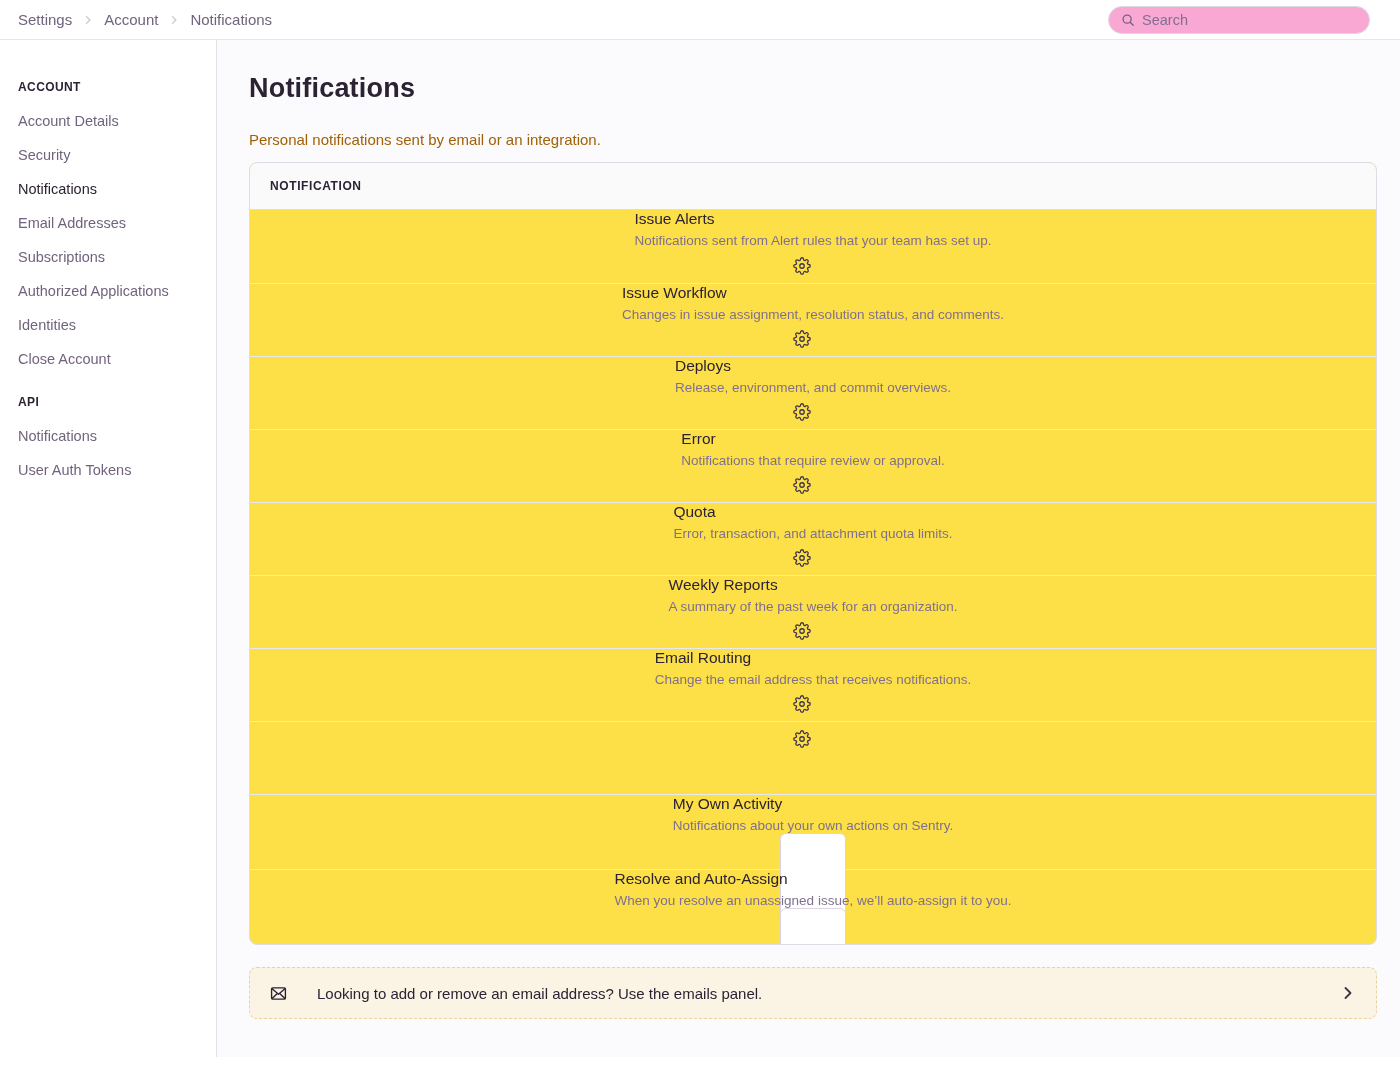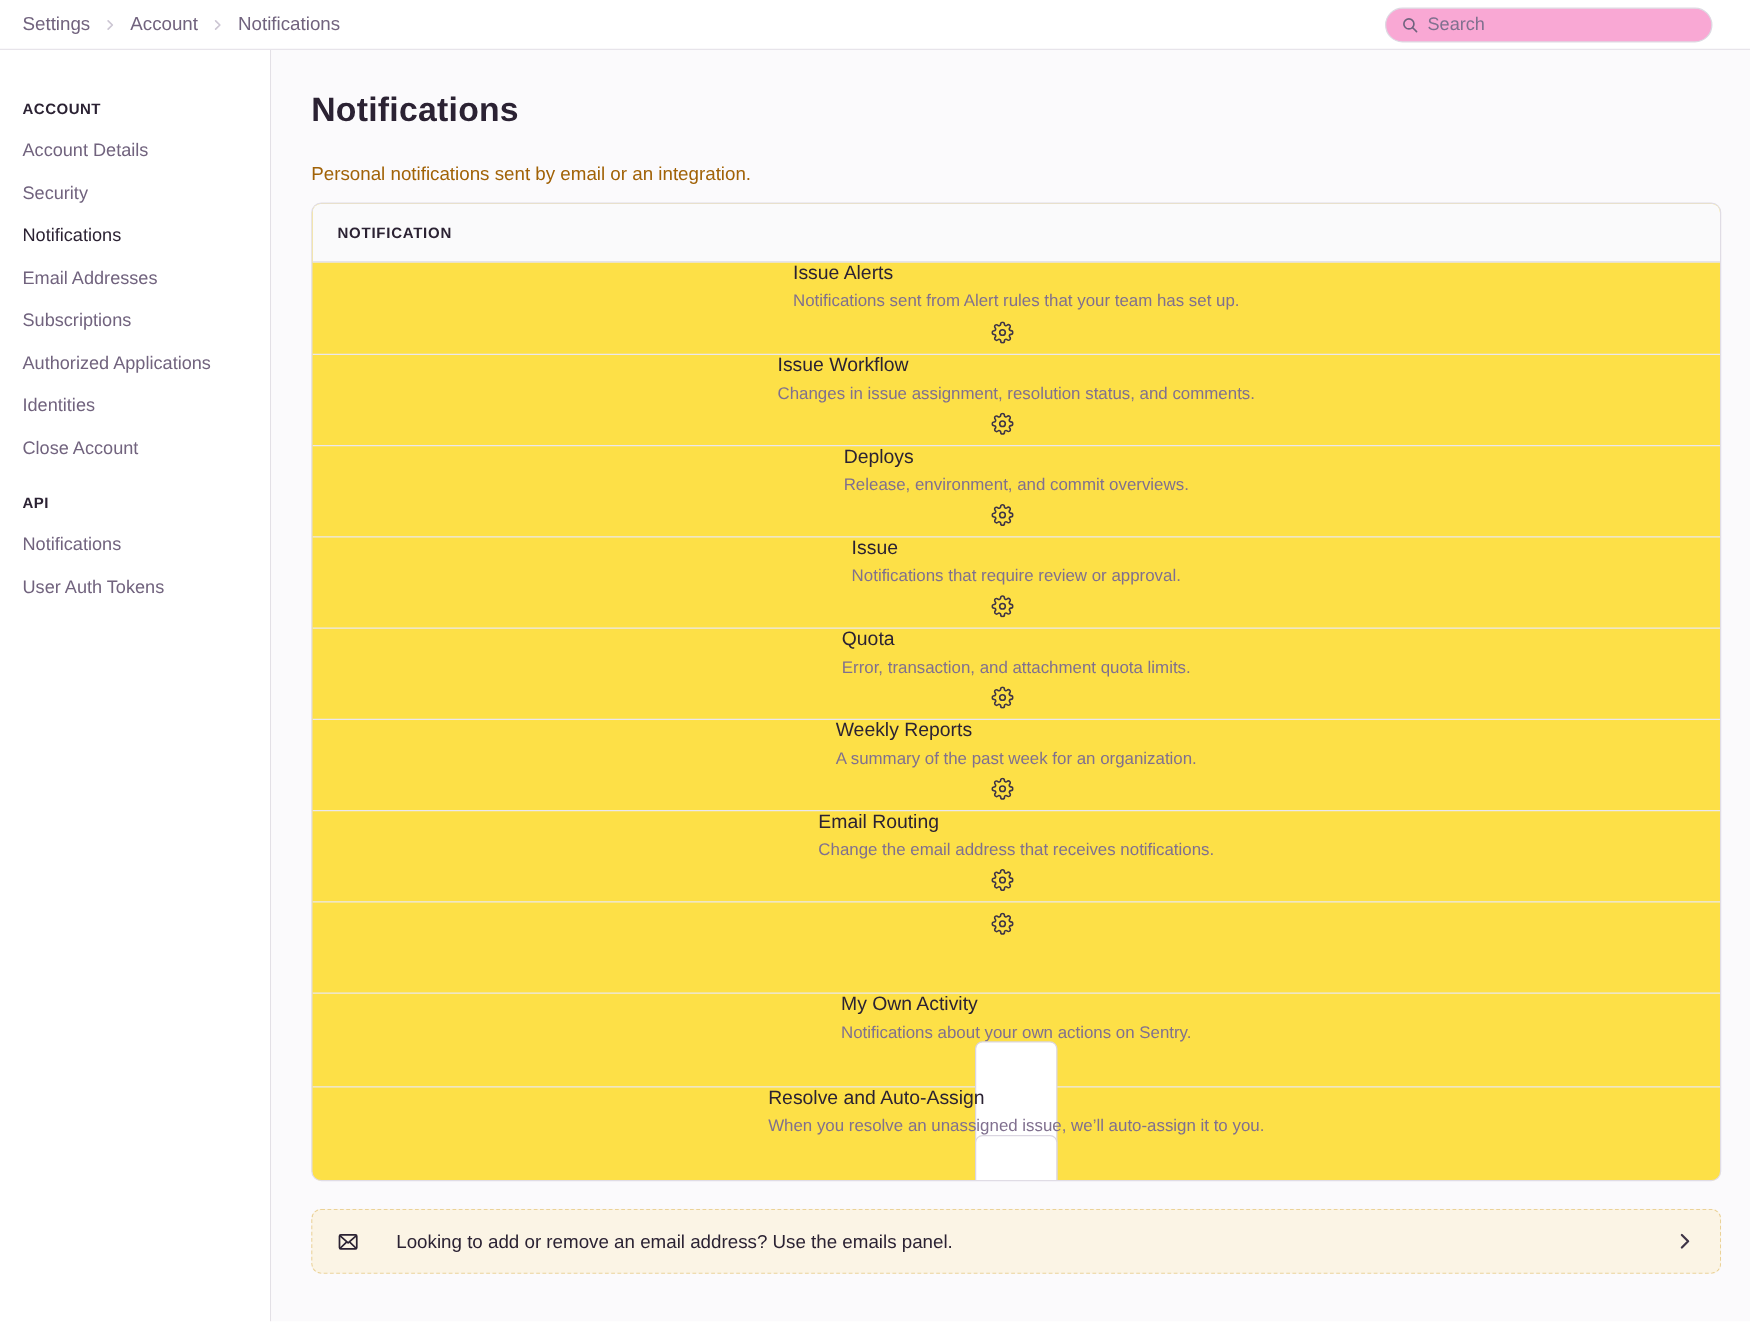--- a/index.html
+++ b/index.html
@@ -254,21 +254,21 @@
               <svg width="18" height="18" viewBox="0 0 24 24" fill="none" stroke="currentColor" stroke-width="1.7" stroke-linecap="round" stroke-linejoin="round">
                 <circle cx="12" cy="12" r="3"></circle>
                 <path d="M19.4 15a1.65 1.65 0 0 0 .33 1.82l.06.06a2 2 0 0 1 0 2.83 2 2 0 0 1-2.83 0l-.06-.06a1.65 1.65 0 0 0-1.82-.33 1.65 1.65 0 0 0-1 1.51V21a2 2 0 0 1-2 2 2 2 0 0 1-2-2v-.09A1.65 1.65 0 0 0 9 19.4a1.65 1.65 0 0 0-1.82.33l-.06.06a2 2 0 0 1-2.83 0 2 2 0 0 1 0-2.83l.06-.06a1.65 1.65 0 0 0 .33-1.82 1.65 1.65 0 0 0-1.51-1H3a2 2 0 0 1-2-2 2 2 0 0 1 2-2h.09A1.65 1.65 0 0 0 4.6 9a1.65 1.65 0 0 0-.33-1.82l-.06-.06a2 2 0 0 1 0-2.83 2 2 0 0 1 2.83 0l.06.06a1.65 1.65 0 0 0 1.82.33H9a1.65 1.65 0 0 0 1-1.51V3a2 2 0 0 1 2-2 2 2 0 0 1 2 2v.09a1.65 1.65 0 0 0 1 1.51 1.65 1.65 0 0 0 1.82-.33l.06-.06a2 2 0 0 1 2.83 0 2 2 0 0 1 0 2.83l-.06.06a1.65 1.65 0 0 0-.33 1.82V9a1.65 1.65 0 0 0 1.51 1H21a2 2 0 0 1 2 2 2 2 0 0 1-2 2h-.09a1.65 1.65 0 0 0-1.51 1z"></path>
               </svg>
             </span>
           </button>
       </div>
 
       <div class="row">
         <div class="row-text">
-          <div class="row-title">Issue</div>
+          <div class="row-title">Error</div>
           <div class="row-desc">Notifications that require review or approval.</div>
         </div>
         <button class="gear-btn">
             <span>
               <svg width="18" height="18" viewBox="0 0 24 24" fill="none" stroke="currentColor" stroke-width="1.7" stroke-linecap="round" stroke-linejoin="round">
                 <circle cx="12" cy="12" r="3"></circle>
                 <path d="M19.4 15a1.65 1.65 0 0 0 .33 1.82l.06.06a2 2 0 0 1 0 2.83 2 2 0 0 1-2.83 0l-.06-.06a1.65 1.65 0 0 0-1.82-.33 1.65 1.65 0 0 0-1 1.51V21a2 2 0 0 1-2 2 2 2 0 0 1-2-2v-.09A1.65 1.65 0 0 0 9 19.4a1.65 1.65 0 0 0-1.82.33l-.06.06a2 2 0 0 1-2.83 0 2 2 0 0 1 0-2.83l.06-.06a1.65 1.65 0 0 0 .33-1.82 1.65 1.65 0 0 0-1.51-1H3a2 2 0 0 1-2-2 2 2 0 0 1 2-2h.09A1.65 1.65 0 0 0 4.6 9a1.65 1.65 0 0 0-.33-1.82l-.06-.06a2 2 0 0 1 0-2.83 2 2 0 0 1 2.83 0l.06.06a1.65 1.65 0 0 0 1.82.33H9a1.65 1.65 0 0 0 1-1.51V3a2 2 0 0 1 2-2 2 2 0 0 1 2 2v.09a1.65 1.65 0 0 0 1 1.51 1.65 1.65 0 0 0 1.82-.33l.06-.06a2 2 0 0 1 2.83 0 2 2 0 0 1 0 2.83l-.06.06a1.65 1.65 0 0 0-.33 1.82V9a1.65 1.65 0 0 0 1.51 1H21a2 2 0 0 1 2 2 2 2 0 0 1-2 2h-.09a1.65 1.65 0 0 0-1.51 1z"></path>
               </svg>
             </span>
           </button>

